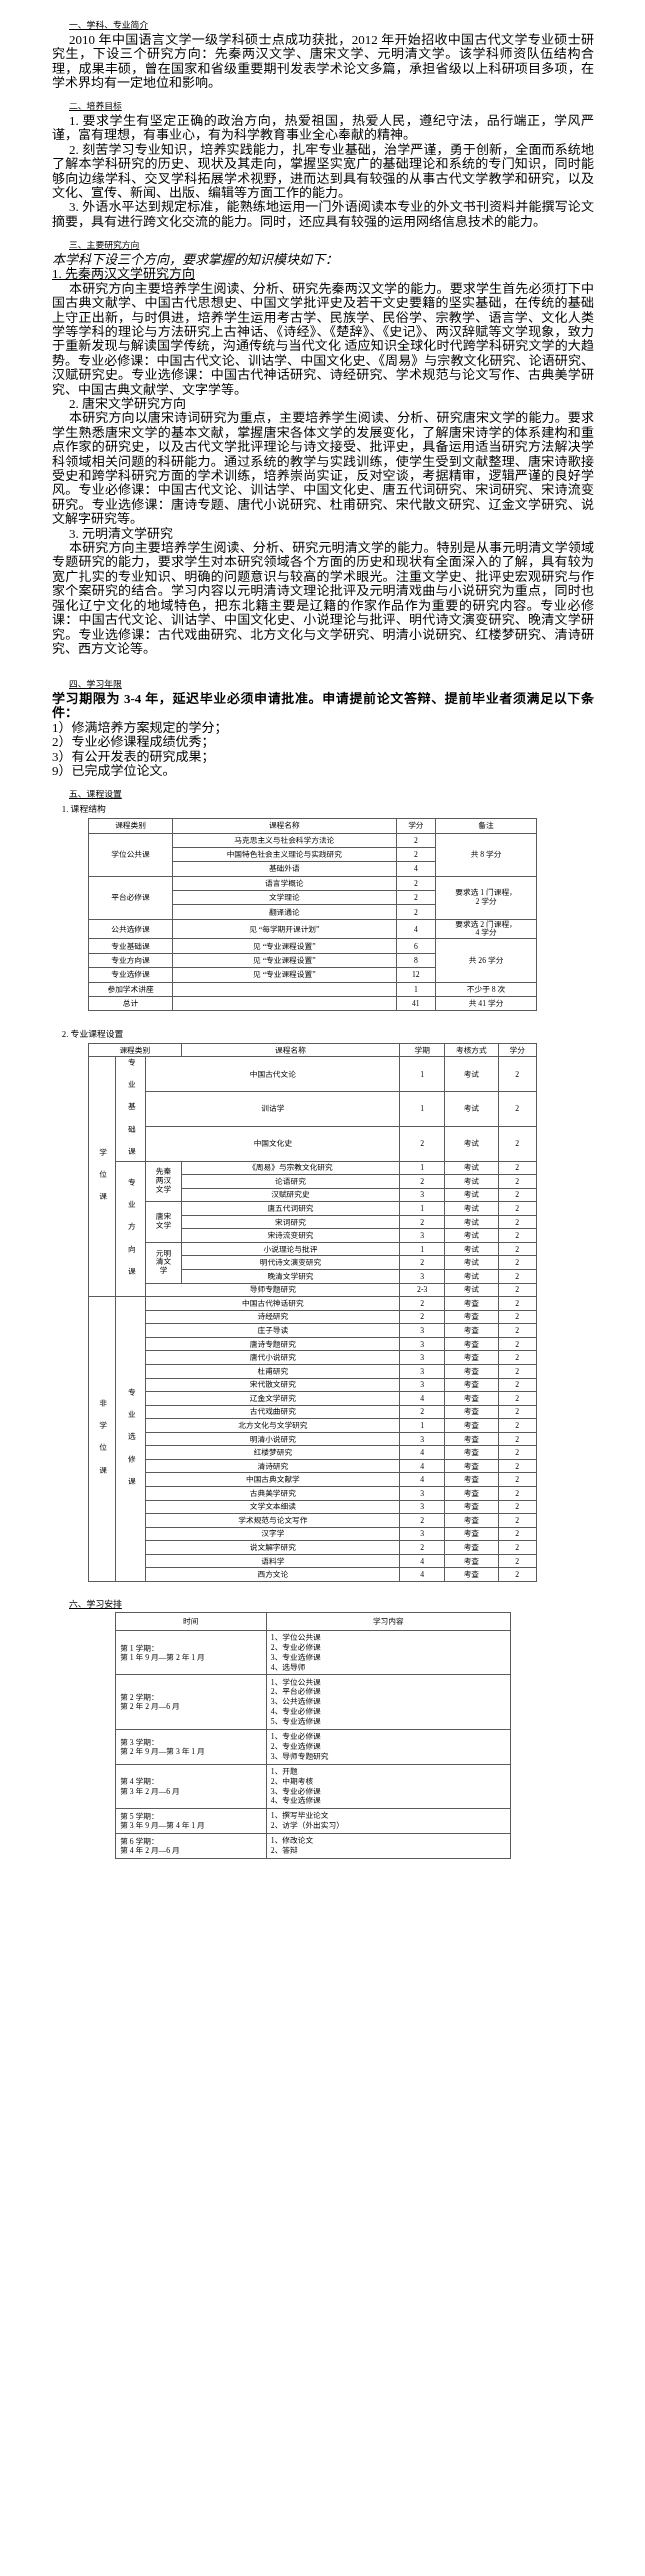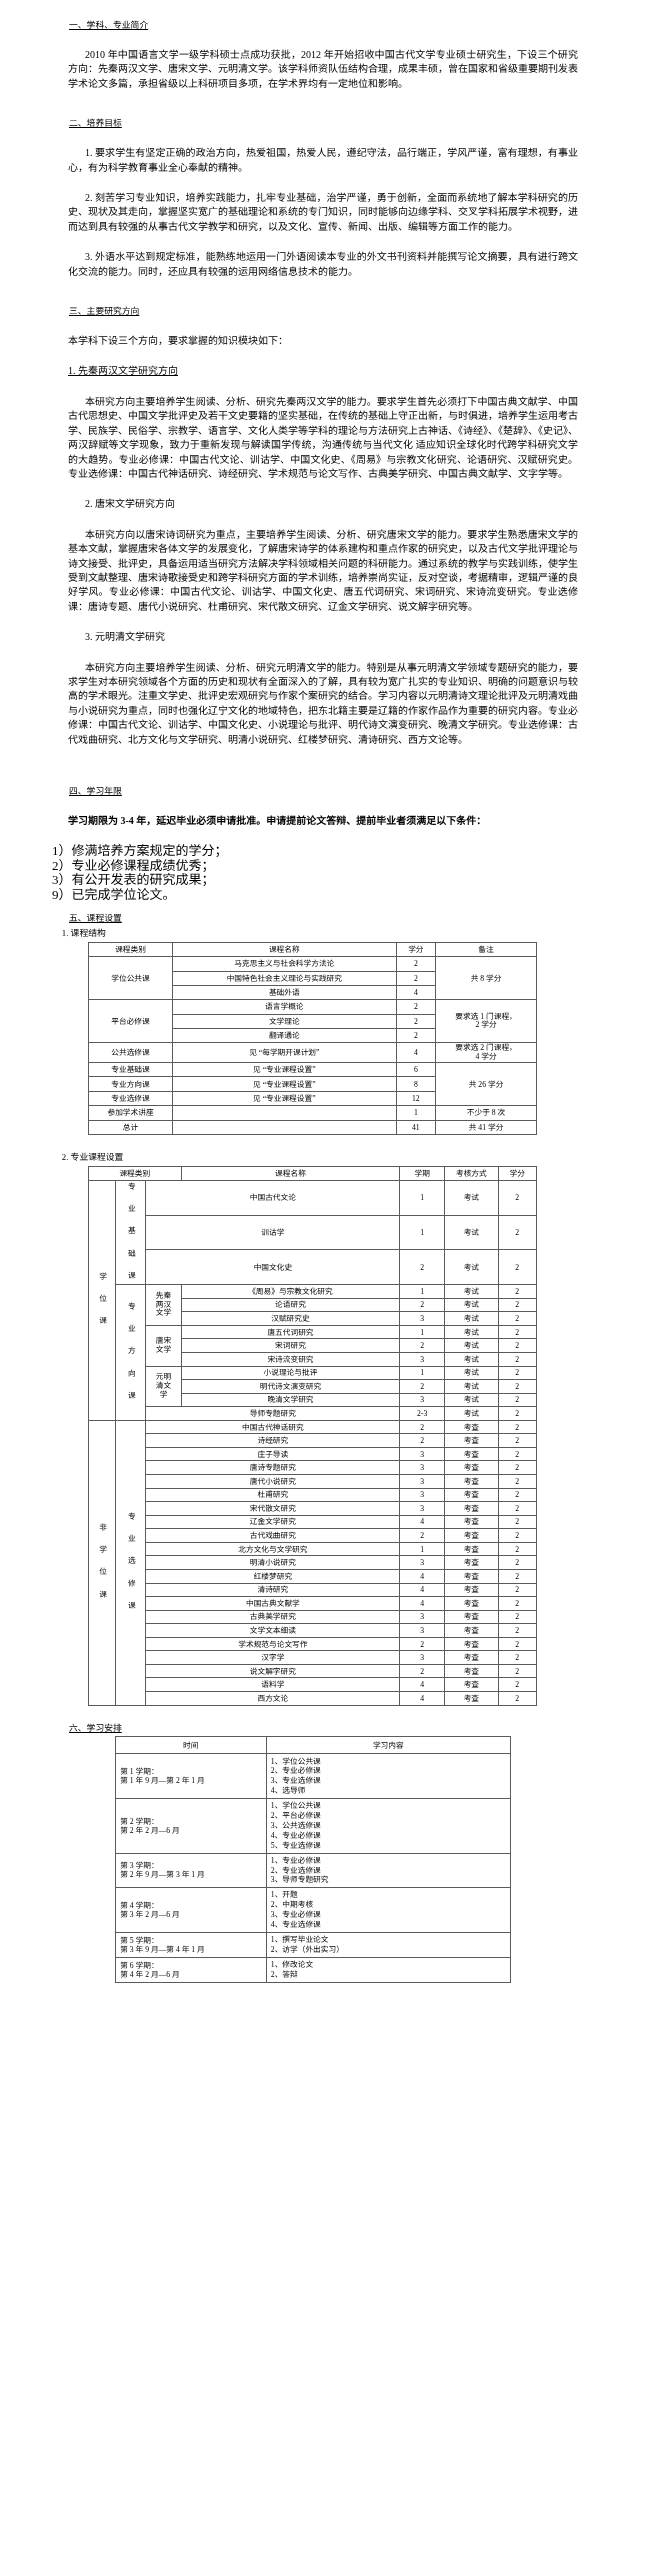--- a/index.html
+++ b/index.html
@@ -20,22 +20,22 @@
   
   .sec-title{
     font-size:8.8px;
     line-height:14px;
     margin:0 0 0.7px 0;
     text-indent:17px;
     font-family:"Liberation Serif","DejaVu Serif",serif;
     text-decoration:underline;
   }
   p.para{
-    margin:16px;
-    font-size:10px;
+    margin:0;
+    font-size:13px;
     line-height:14.4px;
     text-indent:17px;
     text-align:justify;
     text-justify:inter-ideograph;
   }
   p.para.flush{ text-indent:0; }
   .gap-md{height:9px;}
   .gap-lg{height:15.4px;}
   .gap-xl{height:21px;}
 
@@ -128,21 +128,21 @@
   <div class="gap-md"></div>
 
   <div class="sec-title">二、培养目标</div>
   <p class="para">1. 要求学生有坚定正确的政治方向，热爱祖国，热爱人民，遵纪守法，品行端正，学风严谨，富有理想，有事业心，有为科学教育事业全心奉献的精神。</p>
   <p class="para">2. 刻苦学习专业知识，培养实践能力，扎牢专业基础，治学严谨，勇于创新，全面而系统地了解本学科研究的历史、现状及其走向，掌握坚实宽广的基础理论和系统的专门知识，同时能够向边缘学科、交叉学科拓展学术视野，进而达到具有较强的从事古代文学教学和研究，以及文化、宣传、新闻、出版、编辑等方面工作的能力。</p>
   <p class="para">3. 外语水平达到规定标准，能熟练地运用一门外语阅读本专业的外文书刊资料并能撰写论文摘要，具有进行跨文化交流的能力。同时，还应具有较强的运用网络信息技术的能力。</p>
 
   <div class="gap-md"></div>
 
   <div class="sec-title">三、主要研究方向</div>
-  <p class="para flush" style="text-indent:0;">本学科下设三个方向，要求掌握的知识模块如下：</p>
+  <p class="para flush" style="text-indent:0;font-style:italic;">本学科下设三个方向，要求掌握的知识模块如下：</p>
 
   <p class="para flush" style="text-indent:0;text-decoration:underline;">1. 先秦两汉文学研究方向</p>
   <p class="para">本研究方向主要培养学生阅读、分析、研究先秦两汉文学的能力。要求学生首先必须打下中国古典文献学、中国古代思想史、中国文学批评史及若干文史要籍的坚实基础，在传统的基础上守正出新，与时俱进，培养学生运用考古学、民族学、民俗学、宗教学、语言学、文化人类学等学科的理论与方法研究上古神话、《诗经》、《楚辞》、《史记》、两汉辞赋等文学现象，致力于重新发现与解读国学传统，沟通传统与当代文化 适应知识全球化时代跨学科研究文学的大趋势。专业必修课：中国古代文论、训诂学、中国文化史、《周易》与宗教文化研究、论语研究、汉赋研究史。专业选修课：中国古代神话研究、诗经研究、学术规范与论文写作、古典美学研究、中国古典文献学、文字学等。</p>
 
   <p class="para">2. 唐宋文学研究方向</p>
   <p class="para">本研究方向以唐宋诗词研究为重点，主要培养学生阅读、分析、研究唐宋文学的能力。要求学生熟悉唐宋文学的基本文献，掌握唐宋各体文学的发展变化，了解唐宋诗学的体系建构和重点作家的研究史，以及古代文学批评理论与诗文接受、批评史，具备运用适当研究方法解决学科领域相关问题的科研能力。通过系统的教学与实践训练，使学生受到文献整理、唐宋诗歌接受史和跨学科研究方面的学术训练，培养崇尚实证，反对空谈，考据精审，逻辑严谨的良好学风。专业必修课：中国古代文论、训诂学、中国文化史、唐五代词研究、宋词研究、宋诗流变研究。专业选修课：唐诗专题、唐代小说研究、杜甫研究、宋代散文研究、辽金文学研究、说文解字研究等。</p>
 
   <p class="para">3. 元明清文学研究</p>
   <p class="para">本研究方向主要培养学生阅读、分析、研究元明清文学的能力。特别是从事元明清文学领域专题研究的能力，要求学生对本研究领域各个方面的历史和现状有全面深入的了解，具有较为宽广扎实的专业知识、明确的问题意识与较高的学术眼光。注重文学史、批评史宏观研究与作家个案研究的结合。学习内容以元明清诗文理论批评及元明清戏曲与小说研究为重点，同时也强化辽宁文化的地域特色，把东北籍主要是辽籍的作家作品作为重要的研究内容。专业必修课：中国古代文论、训诂学、中国文化史、小说理论与批评、明代诗文演变研究、晚清文学研究。专业选修课：古代戏曲研究、北方文化与文学研究、明清小说研究、红楼梦研究、清诗研究、西方文论等。</p>
 

